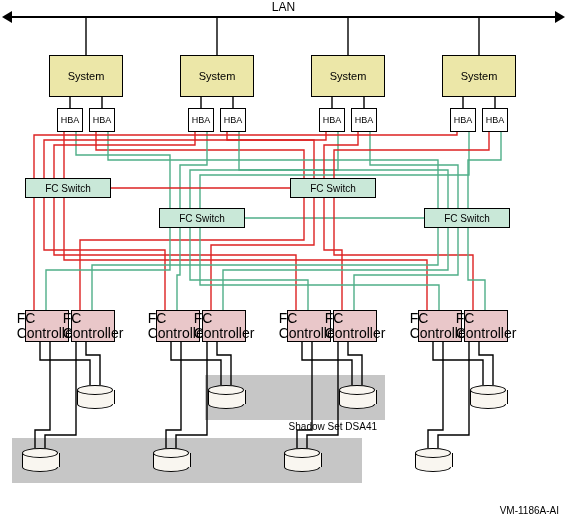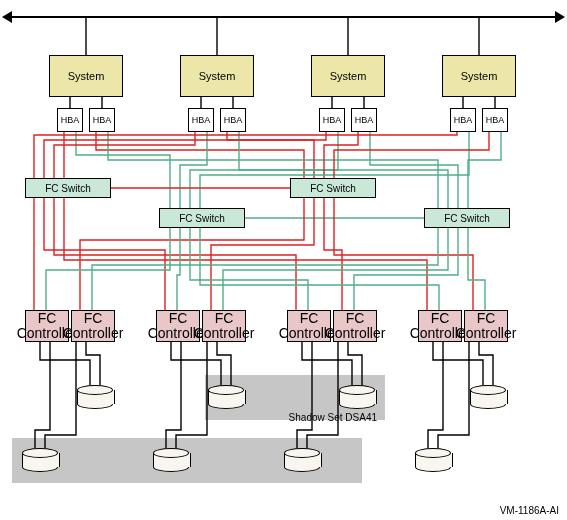--- a/index.html
+++ b/index.html
@@ -35,21 +35,20 @@
     width: 0; height: 0;
     border-top: 6px solid transparent;
     border-bottom: 6px solid transparent;
   }
   .lan-arrow-l { left: 2px; border-right: 10px solid #000; }
   .lan-arrow-r { right: 2px; border-left: 10px solid #000; }
 
   .box {
     position: absolute;
     border: 1px solid #000;
-    text-align: center;
     display: flex;
     align-items: center;
     justify-content: center;
     background: #fff;
     box-sizing: border-box;
   }
   .system { background: #ece7a8; width: 74px; height: 42px; }
   .hba { background: #fff; width: 26px; height: 24px; font-size: 9px; }
   .fcsw { background: #c9e8d8; width: 86px; height: 20px; font-size: 10px; }
   .fcctrl { background: #e9c7c9; width: 44px; height: 32px; font-size: 14px; line-height: 1.1; }
@@ -112,26 +111,27 @@
   }
   .red { stroke: #d22; }
   .grn { stroke: #4fae88; }
   .blk { stroke: #000; }
 </style>
 </head>
 <body>
 
 <div class="stage">
 
+  <div class="lan-label">LAN</div>
   <div class="lan-bar"></div>
   <div class="lan-arrow-l"></div>
   <div class="lan-arrow-r"></div>
 
   <div class="shadow-box" style="left:205px; top:375px; width:180px; height:45px;"></div>
-  <div class="shadow-label" style="left:205px; top:412px; width:172px;">Shadow Set DSA41</div>
+  <div class="shadow-label" style="left:205px; top:421px; width:172px;">Shadow Set DSA41</div>
 
   <div class="shadow-box" style="left:12px; top:438px; width:350px; height:45px;"></div>
 
   <svg class="wires">
 
     <line class="blk" x1="86" y1="17" x2="86" y2="55"></line>
     <line class="blk" x1="217" y1="17" x2="217" y2="55"></line>
     <line class="blk" x1="348" y1="17" x2="348" y2="55"></line>
     <line class="blk" x1="479" y1="17" x2="479" y2="55"></line>
 

